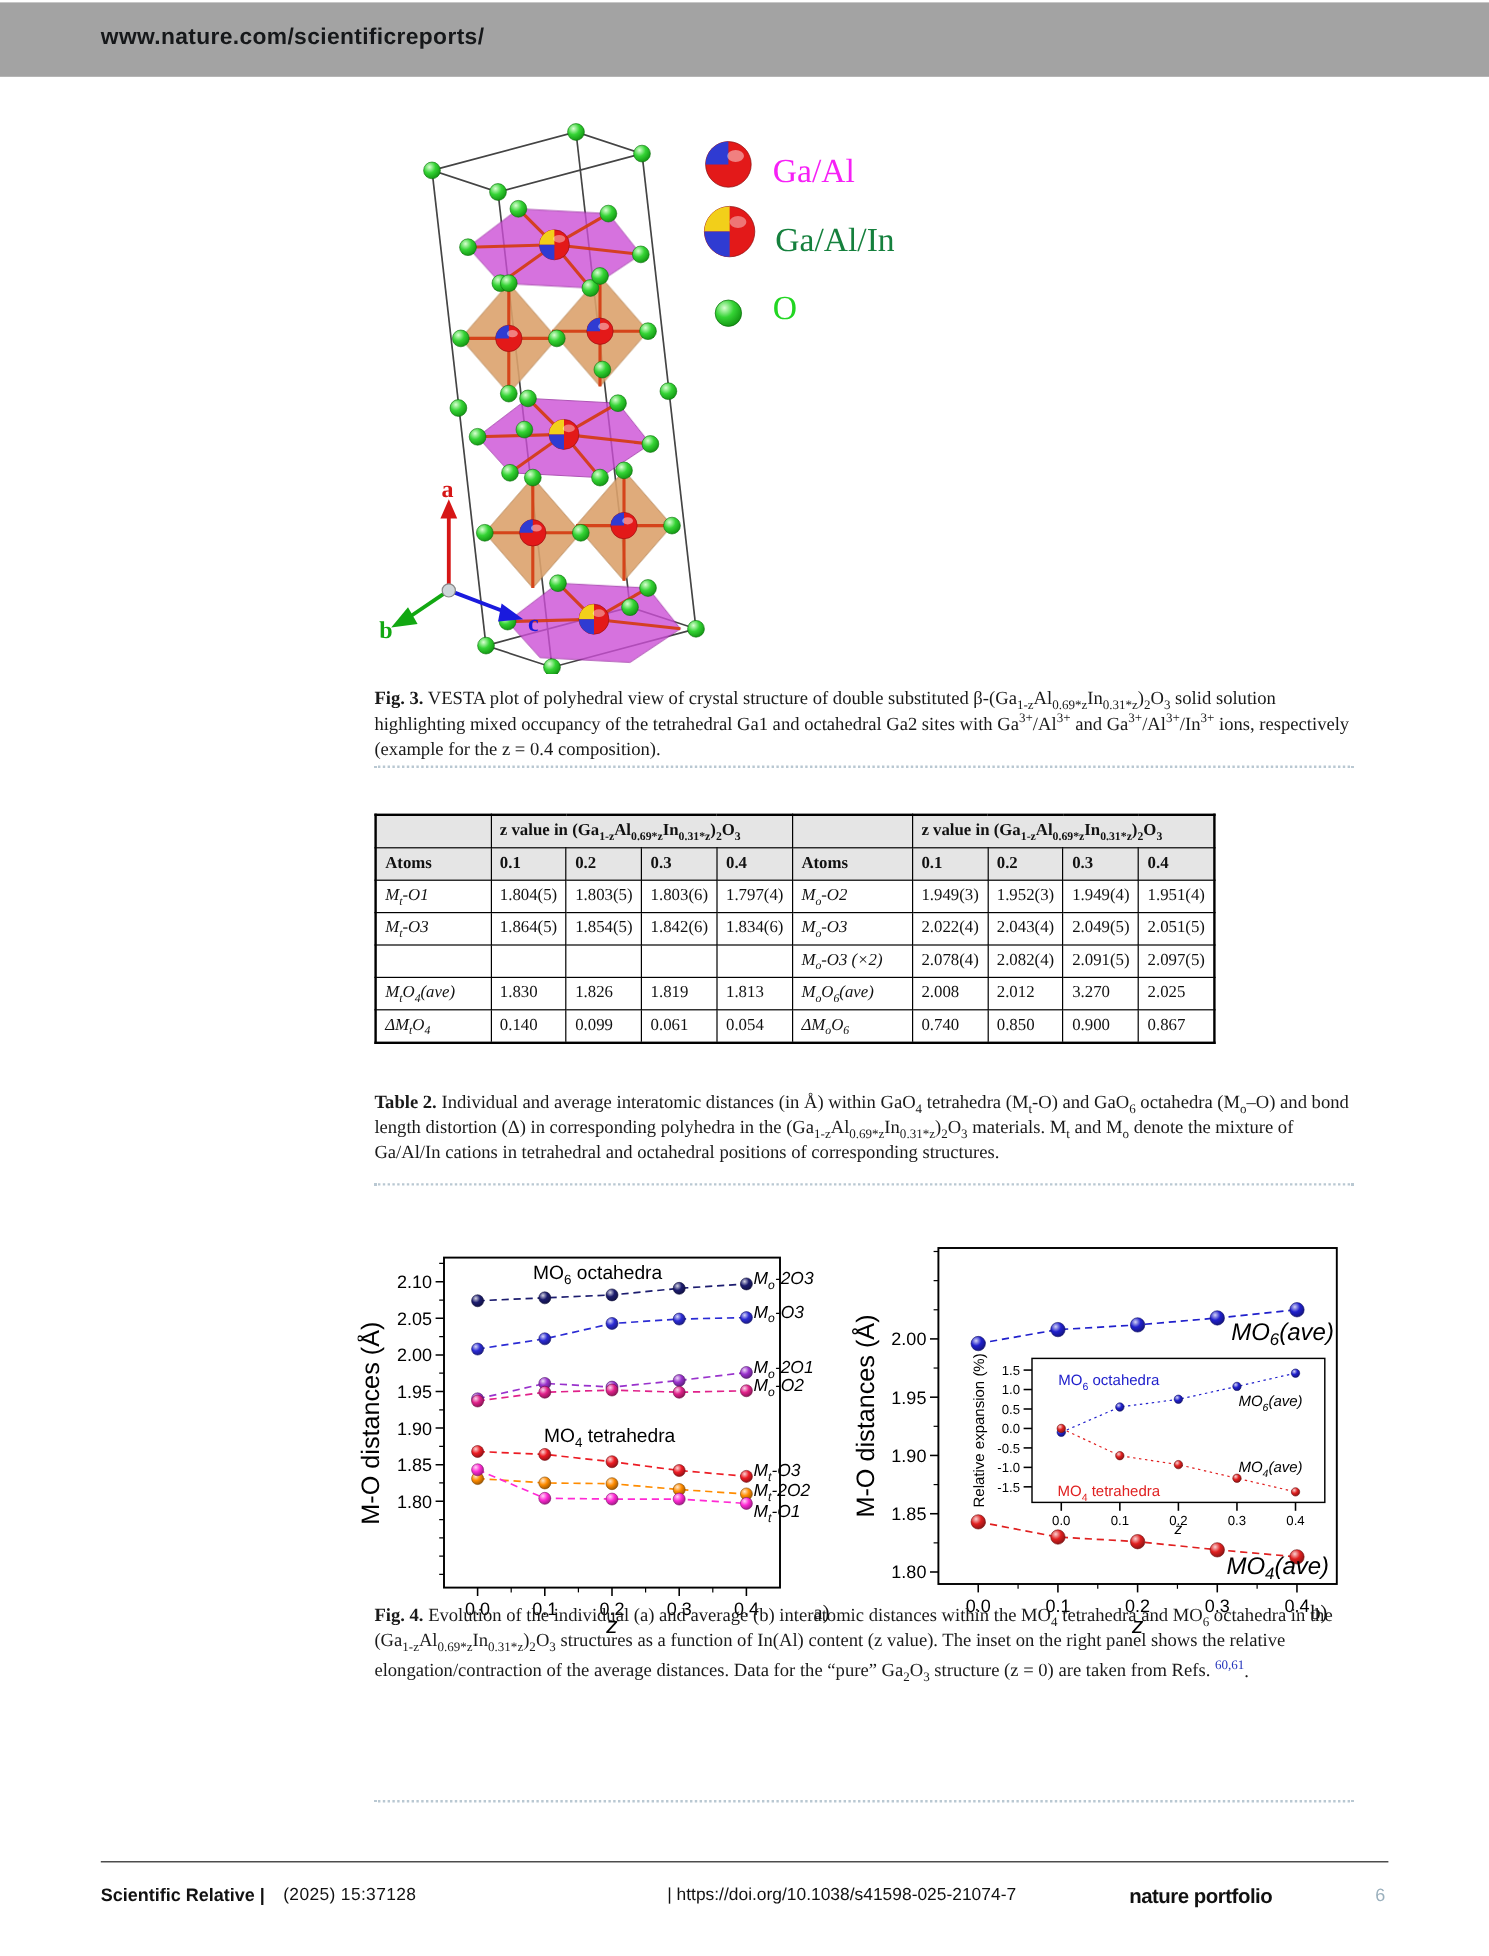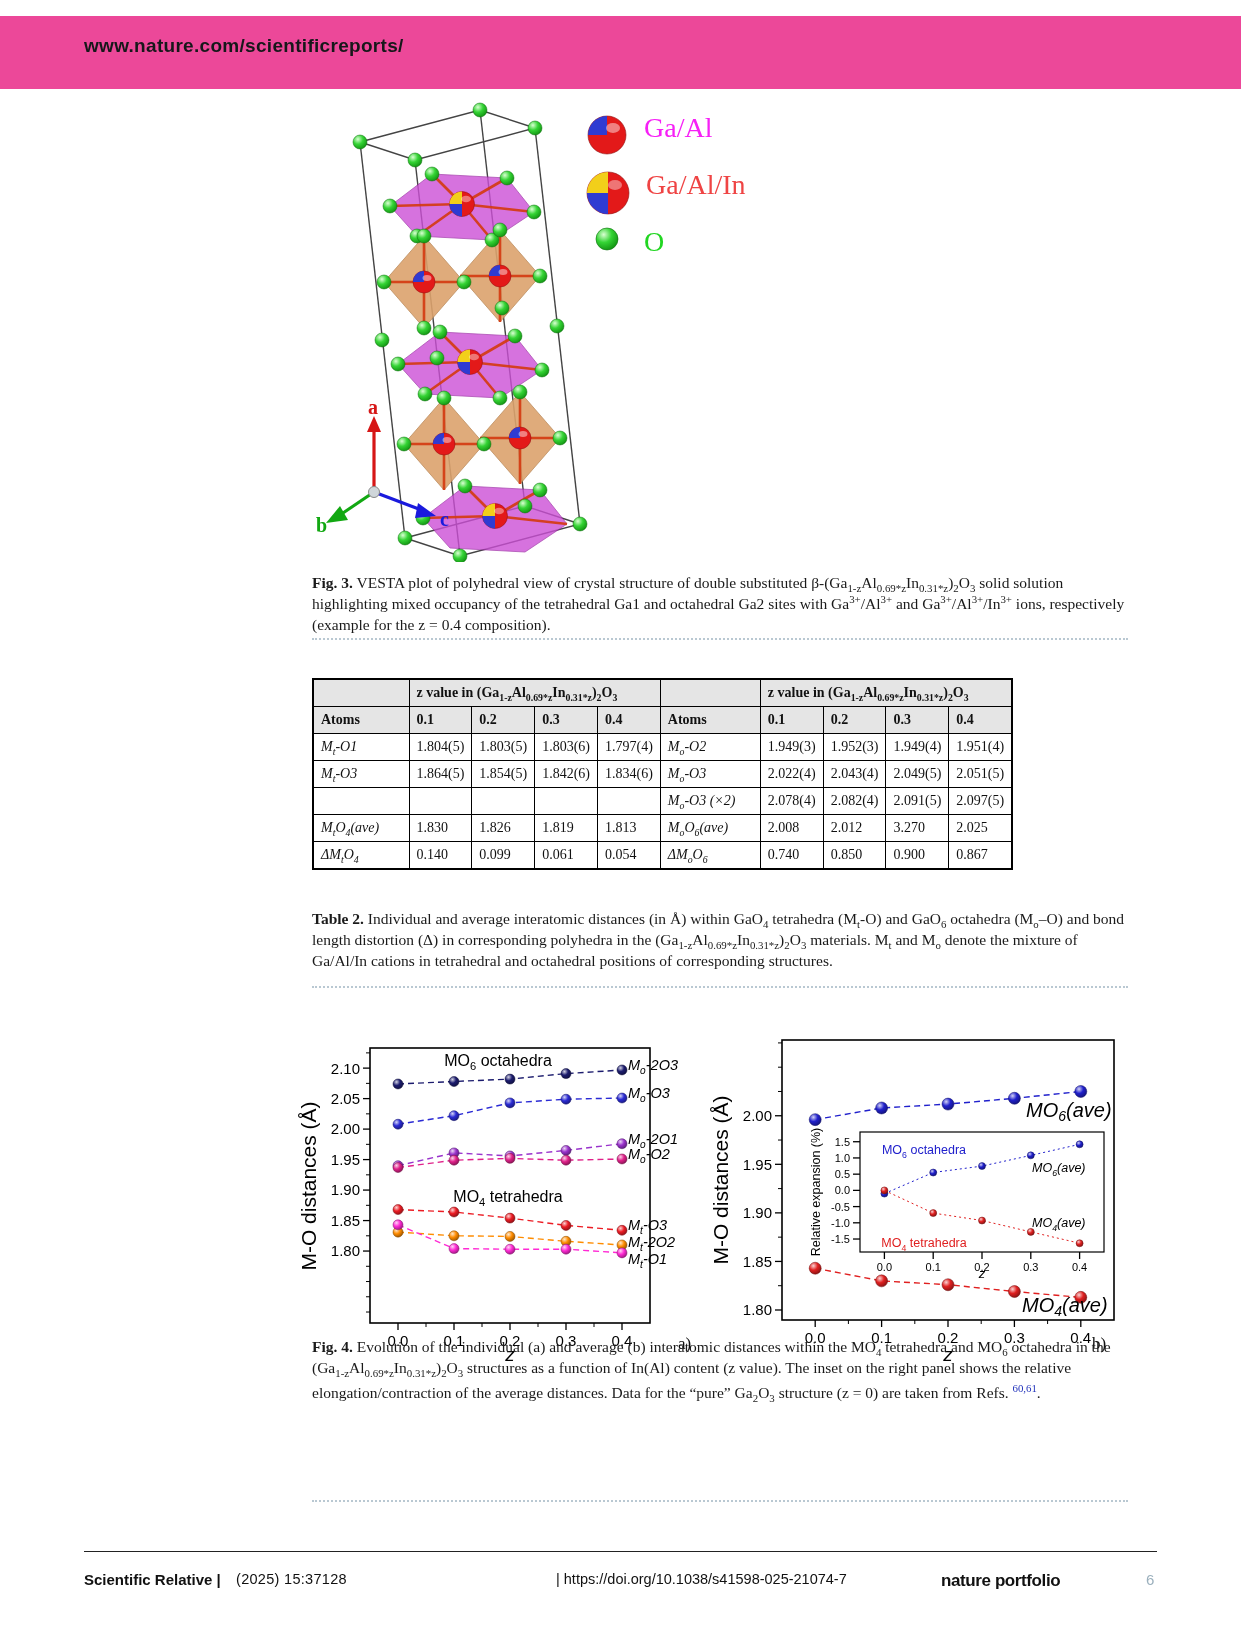--- a/index.html
+++ b/index.html
@@ -1,38 +1,38 @@
 <!DOCTYPE html>
 <html><head>
 <meta charset="utf-8">
 <style>
   html,body{margin:0;padding:0;}
   body{width:1241px;height:1630px;position:relative;background:#ffffff;overflow:hidden;
        font-family:"Liberation Serif", serif;color:#111;}
-  .hdr{position:absolute;left:0;top:16px;width:1241px;height:73px;background:#ec4899;}
+  .hdr{position:absolute;left:0;top:2px;width:1241px;height:62px;background:#a3a3a3;}
   .hdr span{position:absolute;left:84px;top:19px;font-family:"Liberation Sans",sans-serif;
        font-size:19px;font-weight:600;letter-spacing:.3px;color:#16181a;}
   .cap{position:absolute;width:816px;font-size:15.5px;line-height:21px;color:#1a1a1a;text-align:left;}
   .cap b{font-weight:700;}
   .cap sub,.cap sup{font-size:70%;line-height:0;}
   .cap .ref{color:#2233bb;font-size:70%;vertical-align:super;}
   .dots{position:absolute;width:816px;border-top:2.5px dotted #b9c8d2;height:0;}
   
   table.t2{position:absolute;left:312px;top:678px;border-collapse:collapse;
        border:2.2px solid #000;font-size:14px;}
   table.t2 td,table.t2 th{border:1.6px solid #000;padding:2px 7px;height:22px;text-align:left;
        font-weight:normal;white-space:nowrap;}
   table.t2 .hd{background:#e5e5e5;font-weight:700;}
   table.t2 .lab{font-style:italic;}
   table.t2 sub,table.t2 sup{font-size:70%;line-height:0;}
   svg text{font-family:"Liberation Sans",sans-serif;}
   .panlab{position:absolute;font-size:17px;font-family:"Liberation Serif",serif;color:#111;}
   
   .legend{position:absolute;left:584px;top:112px;}
-  .lg-row{display:flex;align-items:flex-start;margin-bottom:9px;height:48px;}
+  .lg-row{display:flex;align-items:flex-end;margin-bottom:9px;height:48px;}
   .lg-ico{margin-right:14px;}
   .lg-lab{font-family:"Liberation Serif",serif;font-size:28px;}
   
   .frule{position:absolute;left:84px;top:1551px;width:1073px;border-top:1.6px solid #222;}
   .foot{position:absolute;top:1571px;font-family:"Liberation Sans",sans-serif;font-size:14.5px;color:#111;}
   .fj{left:84px;font-weight:700;font-size:15px;}
   .fi{left:236px;letter-spacing:.3px;}
   .fd{left:556px;}
   .fb{left:941px;font-weight:800;font-size:17px;letter-spacing:-.4px;}
   .fp{left:1146px;color:#9bb0bd;font-size:15px;}
@@ -200,21 +200,21 @@
     </svg>
     <span class="lg-lab" style="color:#f620f6;">Ga/Al</span>
   </div>
   <div class="lg-row">
     <svg class="lg-ico" width="48" height="48">
       <circle cx="24" cy="24" r="21" fill="#e31919" stroke="#8d0f0f" stroke-width="0.6"></circle>
       <path d="M24,3 A21,21 0 0 0 3,24 L24,24 Z" fill="#f2cf1a"></path>
       <path d="M3,24 A21,21 0 0 0 24,45 L24,24 Z" fill="#2f3bd2"></path>
       <ellipse cx="31" cy="16" rx="7" ry="5" fill="#fff" opacity="0.4"></ellipse>
     </svg>
-    <span class="lg-lab" style="color:#ef4444;">Ga/Al/In</span>
+    <span class="lg-lab" style="color:#15803d;">Ga/Al/In</span>
   </div>
   <div class="lg-row">
     <svg class="lg-ico" width="46" height="26">
       <defs>
           <radialGradient id="lgGn" cx="35%" cy="30%" r="80%">
         <stop offset="0%" stop-color="#d9ffd2"></stop>
             <stop offset="45%" stop-color="#35d435"></stop>
             <stop offset="100%" stop-color="#0c8a0c"></stop>
       </radialGradient>
         </defs>

